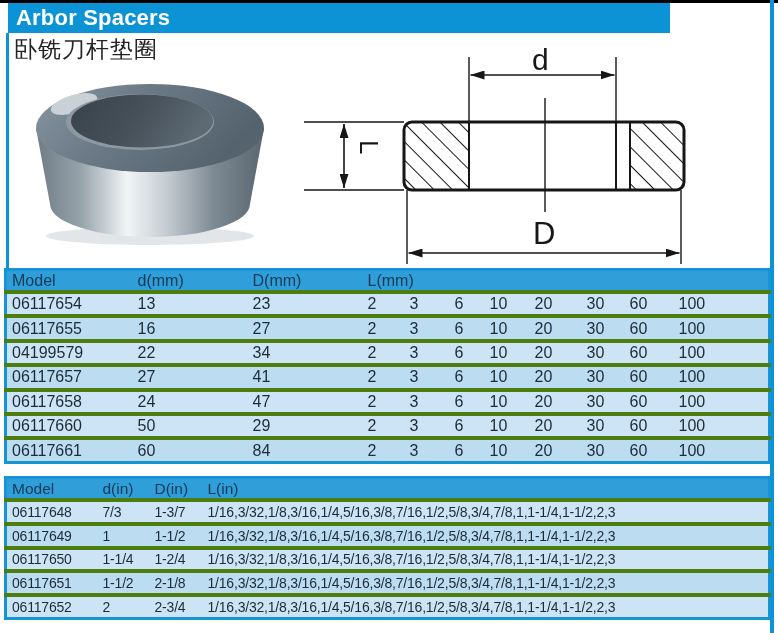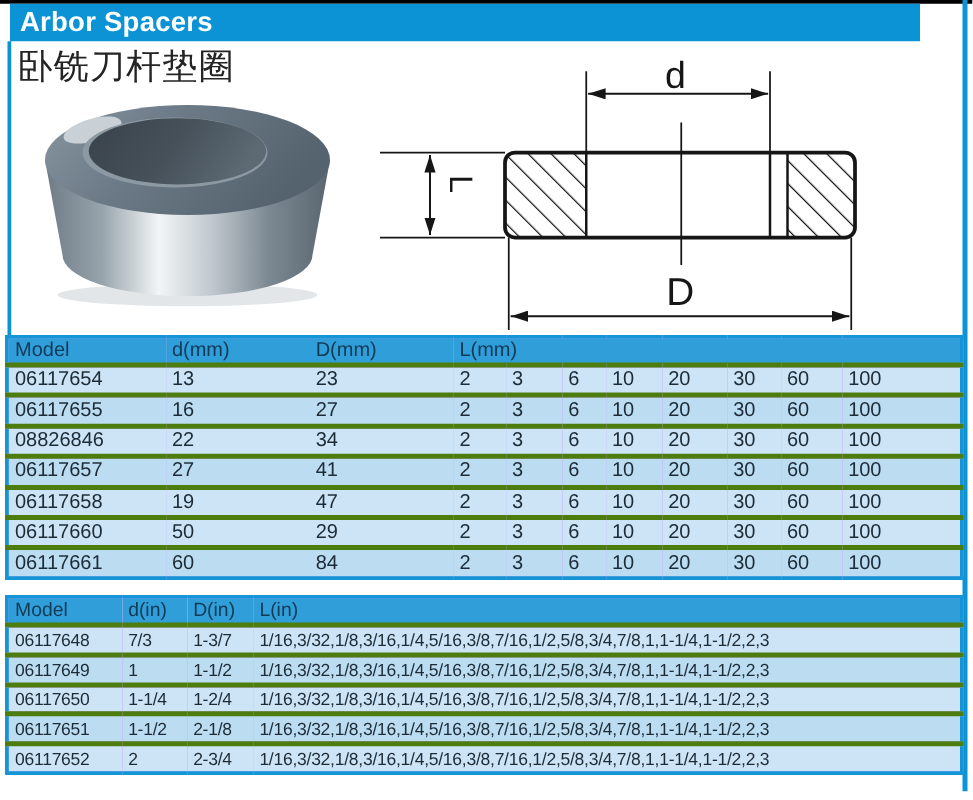--- a/index.html
+++ b/index.html
@@ -3,34 +3,34 @@
 <meta charset="utf-8">
 <style>
   html,body{margin:0;padding:0;}
   body{
     width:778px;height:640px;position:relative;background:#ffffff;
     font-family:"Liberation Sans","DejaVu Sans",sans-serif;
     overflow:hidden;
   }
   .top-rule{position:absolute;left:0;top:0;width:778px;height:3px;background:var(--top-rule,#000);}
   .title-bar{
-    position:absolute;left:8px;top:3px;width:728px;height:30px;
+    position:absolute;left:8px;top:3px;width:662px;height:30px;
     background:var(--title-bar,#0c93d6);display:flex;align-items:center;
   }
   .title-bar .title{color:#ffffff;font-weight:bold;font-size:22px;padding-left:8px;letter-spacing:.2px;}
   .left-border{position:absolute;left:6px;top:33px;width:3px;height:237px;background:var(--title-bar,#0c93d6);}
   .right-border{position:absolute;left:770px;top:0px;width:4px;height:633px;background:var(--title-bar,#0c93d6);}
-  .subtitle{position:absolute;left:14px;top:34px;font-size:28px;color:#242424;letter-spacing:1px;}
+  .subtitle{position:absolute;left:14px;top:34px;font-size:23px;color:#242424;letter-spacing:1px;}
   .photo{position:absolute;left:22px;top:70px;width:256px;height:182px;}
   .diagram{position:absolute;left:300px;top:38px;width:474px;height:232px;}
   .diagram text{font-family:"Liberation Sans","DejaVu Sans",sans-serif;fill:#161616;}
 
   table.spec{
     position:absolute;border-collapse:collapse;table-layout:fixed;
-    background:#c4b5fd;border:3px solid var(--table-border,#1695d6);
+    background:#bef264;border:3px solid var(--table-border,#1695d6);
   }
   table.spec th{
     background:var(--header-bg,#2f9ed9);color:var(--header-text,#123a56);
     font-weight:normal;text-align:left;padding:0 0 0 5px;height:19px;font-size:16px;
     white-space:nowrap;overflow:hidden;
   }
   table.spec td{
     padding:0 0 0 5px;color:var(--cell-text,#1c2b36);vertical-align:middle;
     white-space:nowrap;overflow:hidden;
   }
@@ -174,21 +174,21 @@
         <td>2</td>
         <td>3</td>
         <td>6</td>
         <td>10</td>
         <td>20</td>
         <td>30</td>
         <td>60</td>
         <td>100</td>
       </tr>
       <tr class="odd">
-        <td>08826846</td>
+        <td>04199579</td>
         <td>22</td>
         <td>34</td>
         <td>2</td>
         <td>3</td>
         <td>6</td>
         <td>10</td>
         <td>20</td>
         <td>30</td>
         <td>60</td>
         <td>100</td>
@@ -201,21 +201,21 @@
         <td>3</td>
         <td>6</td>
         <td>10</td>
         <td>20</td>
         <td>30</td>
         <td>60</td>
         <td>100</td>
       </tr>
       <tr class="odd">
         <td>06117658</td>
-        <td>19</td>
+        <td>24</td>
         <td>47</td>
         <td>2</td>
         <td>3</td>
         <td>6</td>
         <td>10</td>
         <td>20</td>
         <td>30</td>
         <td>60</td>
         <td>100</td>
       </tr>

